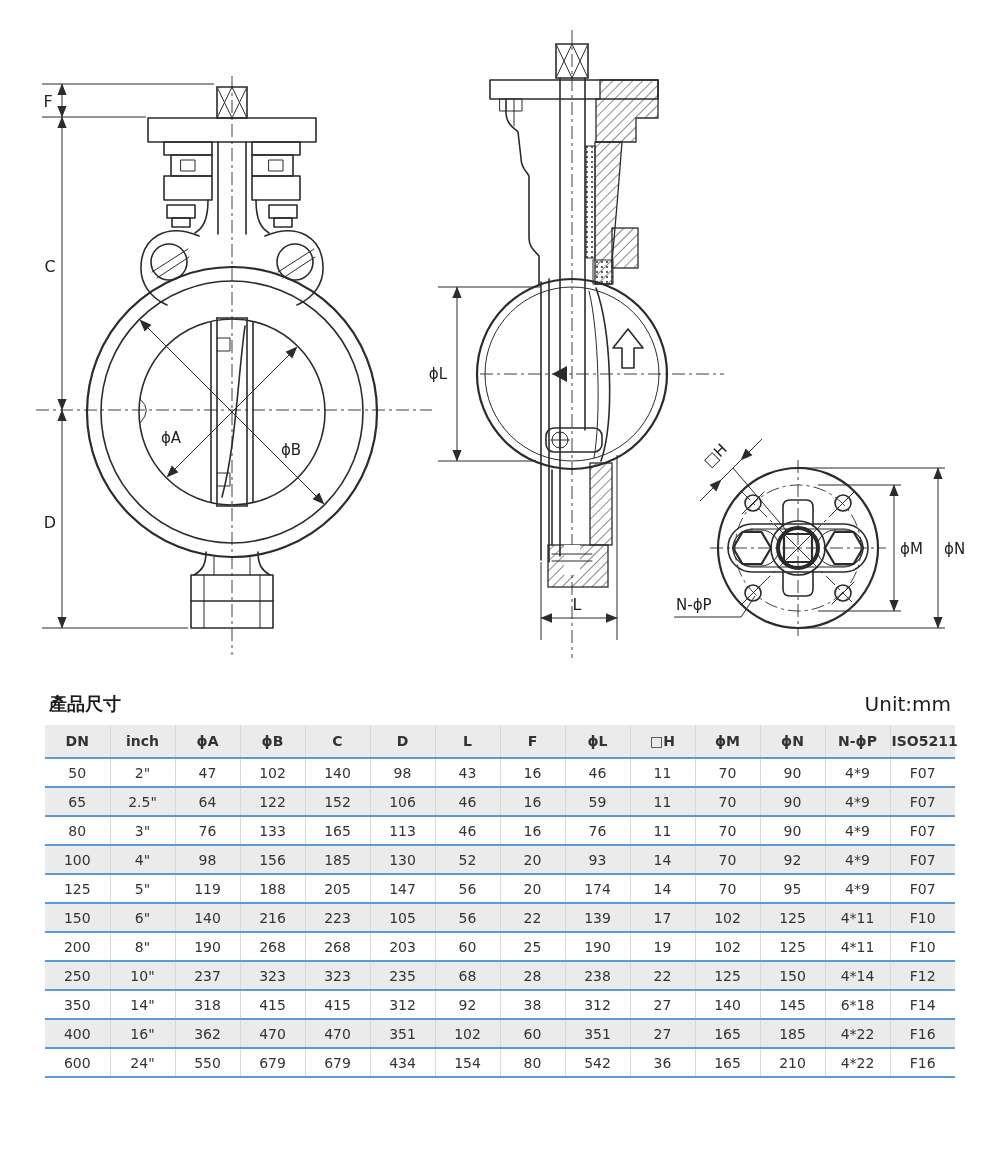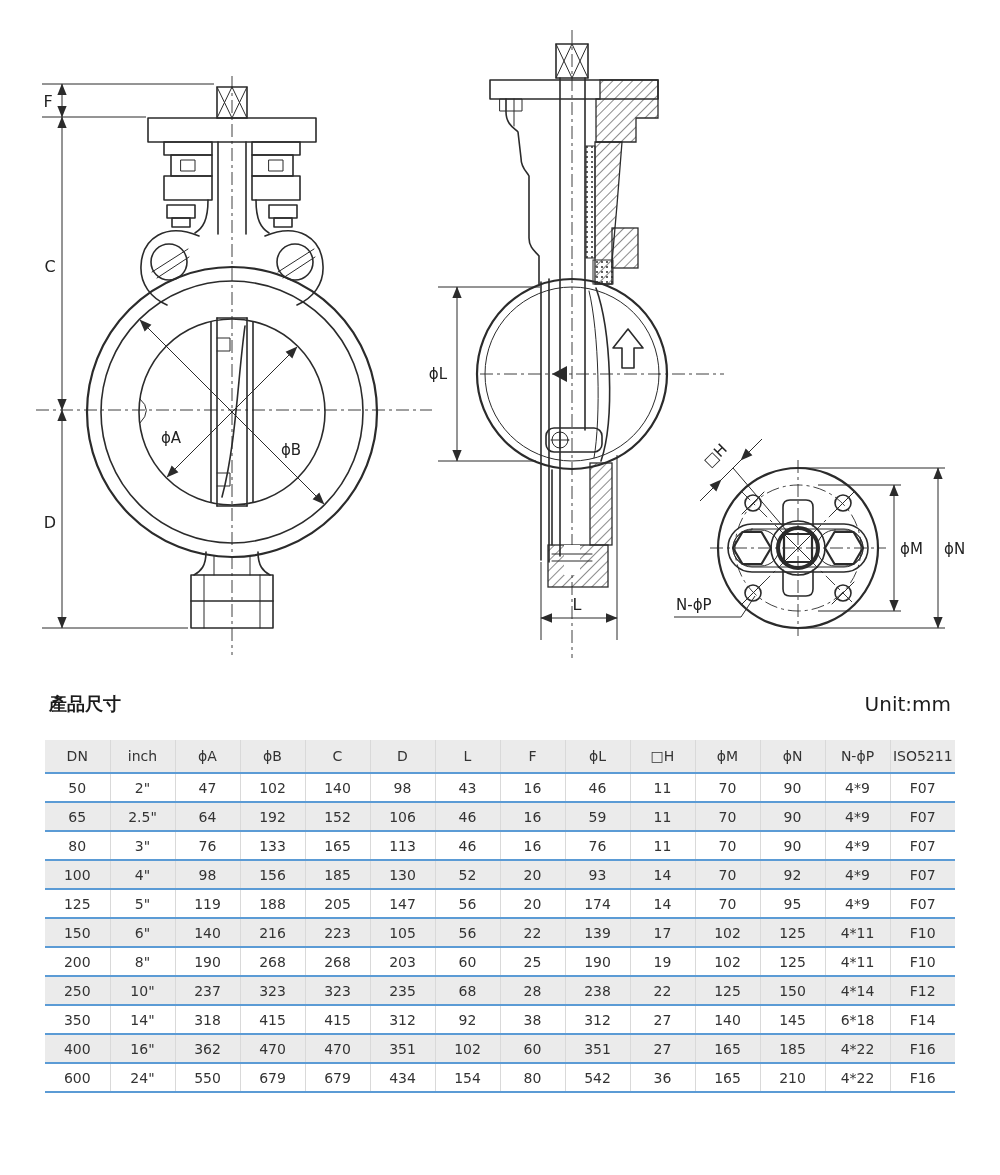--- a/index.html
+++ b/index.html
@@ -15,26 +15,26 @@
   .thin{stroke-width:1;}
   .cl{fill:none;stroke:#2b2b2b;stroke-width:.9;stroke-dasharray:13 4 3 4;}
   .dim{fill:none;stroke:#2b2b2b;stroke-width:1;}
   .hat{fill:url(#hatch);stroke:#2b2b2b;stroke-width:1.3;}
   .dot{fill:url(#dots);stroke:#2b2b2b;stroke-width:1;}
   .lbl{font-family:"DejaVu Sans",sans-serif;font-size:15px;fill:#222;}
   .lbl16{font-size:16px;}
   .solid{fill:#2b2b2b;stroke:none;}
   
   .table-section{position:absolute;left:45px;right:45px;top:692px;}
-  .sec-head{display:flex;justify-content:space-between;align-items:flex-end;margin-bottom:24px;padding:0 4px;}
+  .sec-head{display:flex;justify-content:space-between;align-items:flex-end;margin-bottom:9px;padding:0 4px;}
   .sec-head h2{margin:0;font-size:18px;font-weight:bold;color:#1c1c1c;}
   .sec-head .unit{font-size:20px;color:#1c1c1c;}
   table.dims{width:100%;border-collapse:collapse;table-layout:fixed;font-size:14px;color:#333;}
   table.dims th{
-    background:#ebebeb;font-weight:normal;height:30px;
+    background:#ebebeb;font-weight:bold;height:30px;
     border-bottom:2px solid #5b9bd5;border-right:1px solid #d9d9d9;
   }
   table.dims td{
     height:25px;text-align:center;
     border-bottom:2px solid #5b9bd5;border-right:1px solid #d9d9d9;
   }
   table.dims th:last-child,table.dims td:last-child{border-right:none;}
   table.dims tbody tr:nth-child(even){background:#ebebeb;}
 </style>
 </head>
@@ -300,21 +300,21 @@
           <td>11</td>
           <td>70</td>
           <td>90</td>
           <td>4*9</td>
           <td>F07</td>
         </tr>
         <tr>
           <td>65</td>
           <td>2.5"</td>
           <td>64</td>
-          <td>192</td>
+          <td>122</td>
           <td>152</td>
           <td>106</td>
           <td>46</td>
           <td>16</td>
           <td>59</td>
           <td>11</td>
           <td>70</td>
           <td>90</td>
           <td>4*9</td>
           <td>F07</td>

